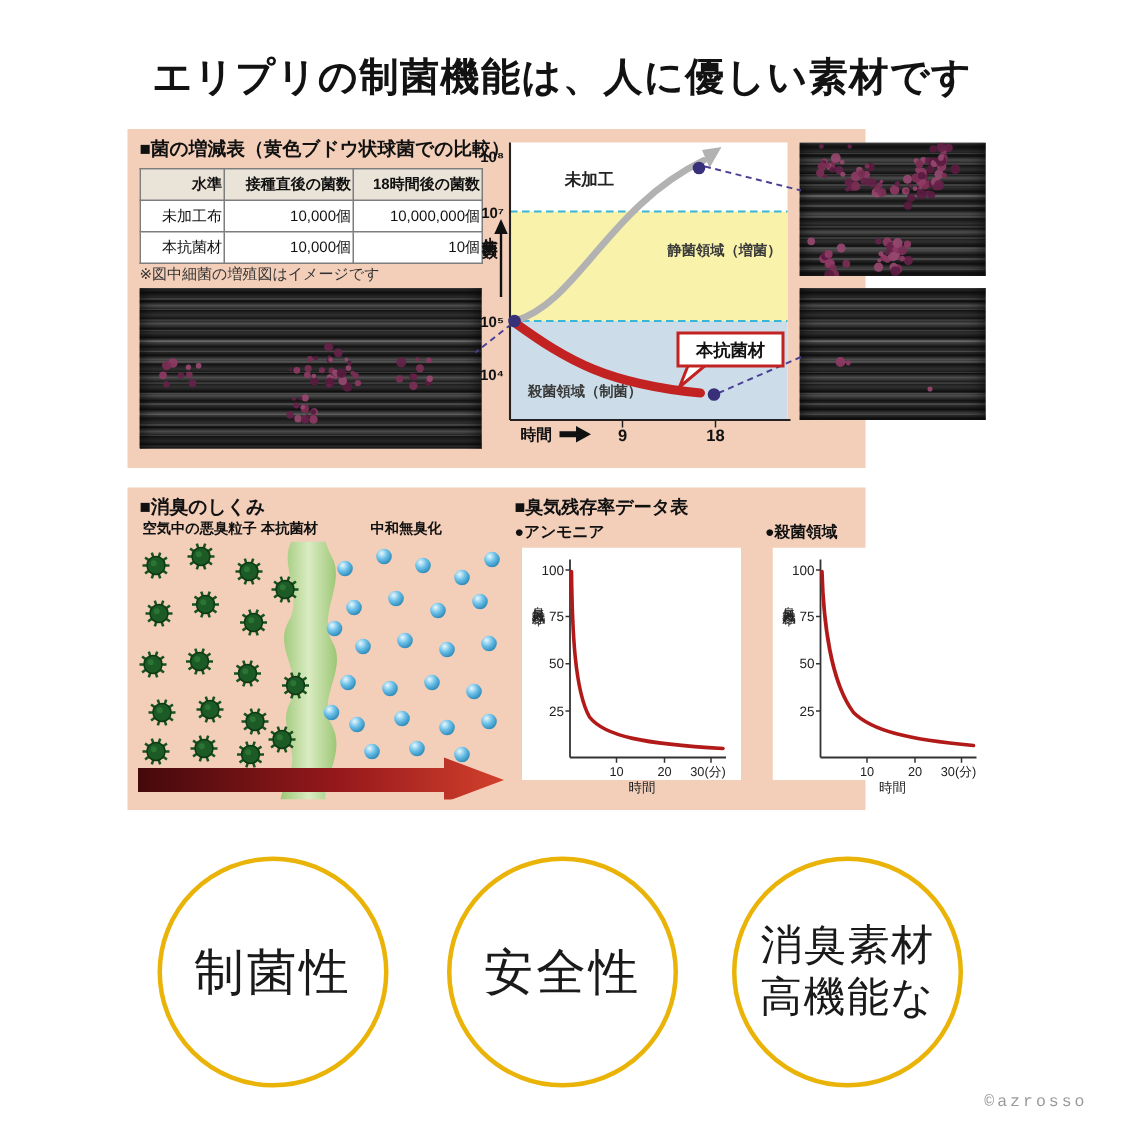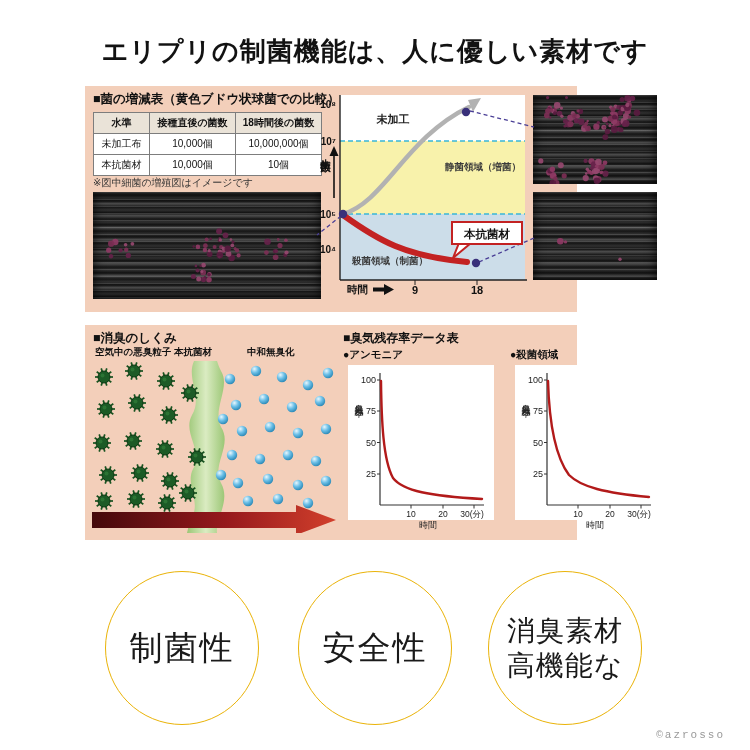--- a/index.html
+++ b/index.html
@@ -13,21 +13,21 @@
 
   .panel{position:absolute;left:85px;width:492px;background:#f3cfba}
   .panel1{top:86px;height:226px}
   .panel2{top:325px;height:215px}
 
   .p-title{position:absolute;font-size:12.5px;font-weight:bold;color:#111;left:8px;top:5px}
 
   
   .cmp-table{position:absolute;left:8px;top:26px;width:228px;border-collapse:collapse;
     table-layout:fixed;font-size:10px;background:#fff}
-  .cmp-table th,.cmp-table td{border:1px solid #7d7d7d;text-align:center;padding:3px 1px;color:#111}
+  .cmp-table th,.cmp-table td{border:1px solid #7d7d7d;text-align:right;padding:3px 1px;color:#111}
   .cmp-table th{background:#eae3d8;font-weight:bold}
   .cmp-table col.c1{width:56px}.cmp-table col.c2{width:86px}.cmp-table col.c3{width:86px}
   .p1-note{position:absolute;left:8px;top:90px;font-size:10px;color:#333}
 
   
   .bact-field{position:absolute;overflow:hidden;
     background:repeating-linear-gradient(180deg,rgba(255,255,255,.14) 0 1px,rgba(0,0,0,0) 1px 7px),
       repeating-linear-gradient(180deg,#474747 0,#151515 3px,#303030 6px,#101010 9px,#555 12px);
     box-shadow:inset 0 0 12px rgba(0,0,0,.85)}
   .img-left{left:8px;top:106px;width:228px;height:107px}
@@ -58,21 +58,21 @@
   .mini-chart{position:absolute;top:40px}
   .m-axis{stroke:#333;stroke-width:1.2}
   .m-tickline{stroke:#333;stroke-width:1}
   .m-tick{font-size:9px;fill:#222;text-anchor:end}
   .m-xtick{font-size:8.5px;fill:#222;text-anchor:middle}
   .m-xlabel{font-size:9px;fill:#222;text-anchor:middle}
   .m-curve{stroke:#b21a1a;stroke-width:2.4;fill:none;stroke-linecap:round}
 
   
   .feature{position:absolute;top:571px;width:154px;height:154px;border-radius:50%;
-    background:#fff;border:1px solid #eab308;display:flex;flex-direction:column;
+    background:#fff;border:3px solid #eab308;display:flex;flex-direction:column;
     align-items:center;justify-content:center;
     font-family:"Liberation Serif","DejaVu Serif",serif;font-size:33px;color:#1a1a1a;letter-spacing:2px}
   .feature.small{font-size:28px;line-height:1.25;letter-spacing:1px}
 
   .copyright{position:absolute;top:729px;right:25px;font-family:Liberation Mono, monospace;
     font-size:11px;letter-spacing:2px;color:#9a9a9a}
 </style>
 </head>
 <body>
 

